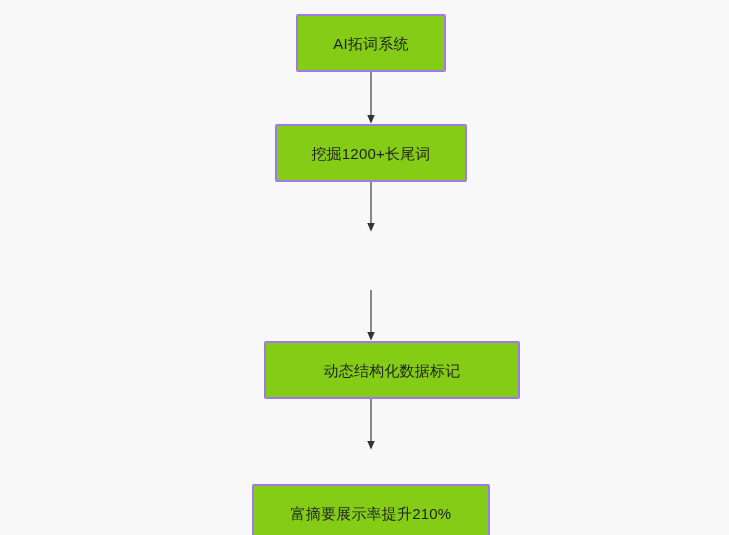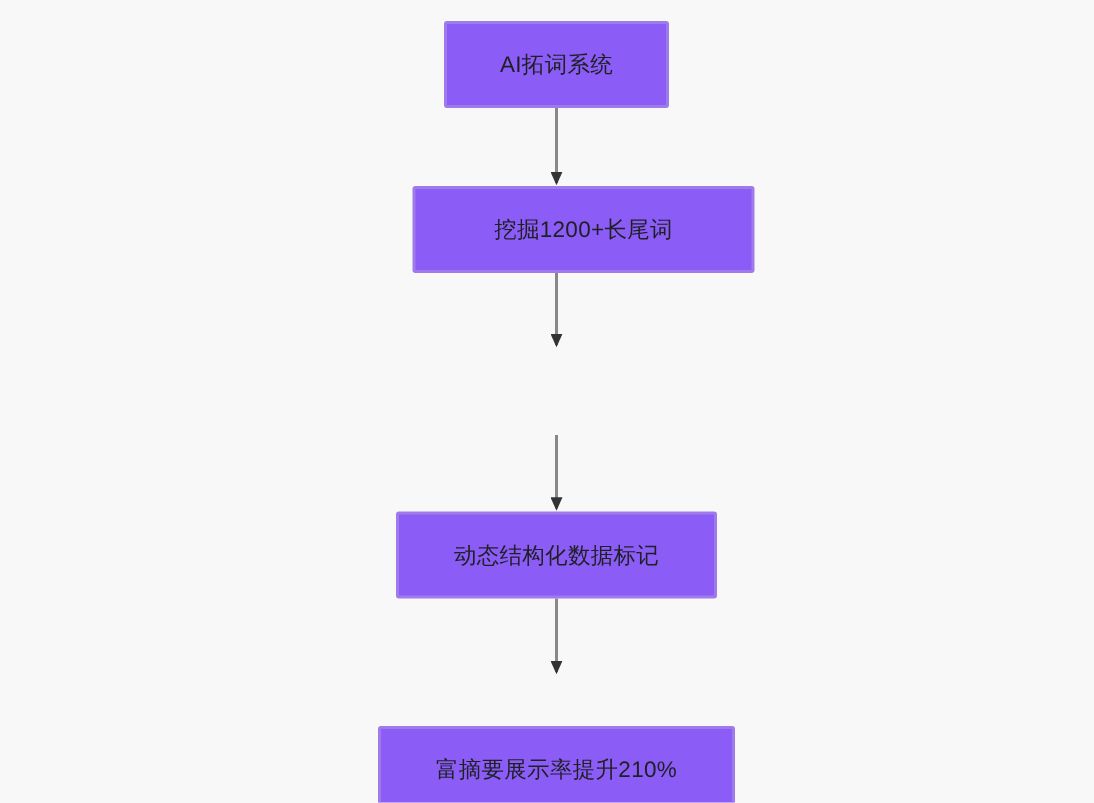--- a/index.html
+++ b/index.html
@@ -19,43 +19,43 @@
     position: absolute;
     left: 0;
     top: 0;
     width: 729px;
     height: 535px;
   }
 
   .node {
     position: absolute;
     box-sizing: border-box;
-    background: #8b5cf6;
+    background: #84cc16;
     border: 2px solid #9f7aea;
     border-radius: 2px;
     display: flex;
     align-items: center;
     justify-content: center;
     color: #1f2024;
     font-size: 15px;
     line-height: 1;
     letter-spacing: 0.2px;
     white-space: nowrap;
   }
 
   .node-label {
     display: block;
     padding: 0 6px;
   }
 
   
   #node-1 { left: 296px; top: 14px;  width: 150px; height: 58px; }
-  #node-2 { left: 275px; top: 124px; width: 228px; height: 58px; }
+  #node-2 { left: 275px; top: 124px; width: 192px; height: 58px; }
   #node-3 { left: 260px; top: 232px; width: 222px; height: 58px; }
-  #node-4 { left: 264px; top: 341px; width: 214px; height: 58px; }
+  #node-4 { left: 264px; top: 341px; width: 256px; height: 58px; }
   #node-5 { left: 252px; top: 450px; width: 238px; height: 58px; margin-top: 34px; }
 
   .edge {
     position: absolute;
     left: 0;
     top: 0;
     width: 729px;
     height: 535px;
     pointer-events: none;
   }

